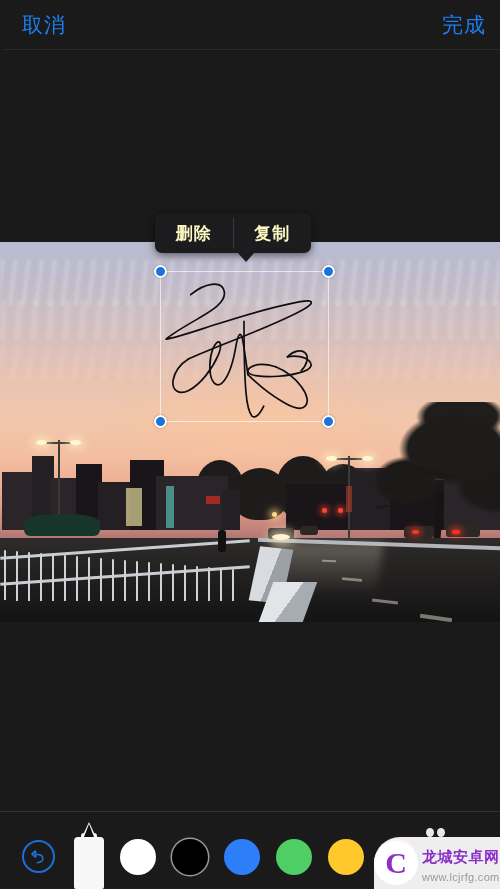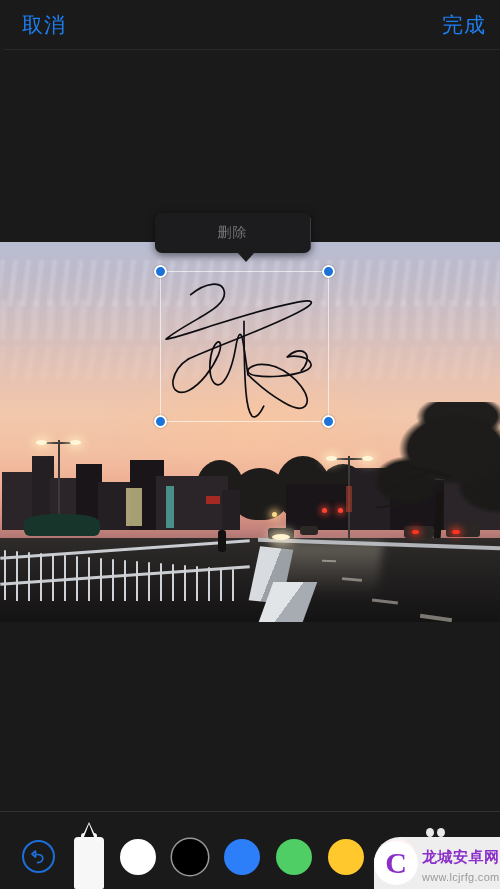--- a/index.html
+++ b/index.html
@@ -101,21 +101,21 @@
   .h-tr { right:-7px; top:-7px; }
   .h-bl { left:-7px; bottom:-7px; }
   .h-br { right:-7px; bottom:-7px; }
   .sig { position:absolute; left:0; top:0; width:100%; height:100%; }
 
   
   .ctxmenu { position:absolute; left:155px; top:162px; width:156px; height:40px;
     background:#1c1c1e; border-radius:7px; display:flex; align-items:stretch;
     box-shadow:0 2px 8px rgba(0,0,0,.55); }
   .ctx-item { flex:1; display:flex; align-items:center; justify-content:center;
-    color:#737373; font-size:14px; letter-spacing:1px; cursor:pointer; }
+    color:#fef9c3; font-size:17px; letter-spacing:1px; cursor:pointer;font-weight:bold; }
   .ctx-sep { width:1px; background:#3a3a3c; margin:5px 0; }
   .ctx-arrow { position:absolute; left:82px; top:39px; width:0; height:0;
     border-left:9px solid transparent; border-right:9px solid transparent;
     border-top:10px solid #1c1c1e; }
 
   
   .toolbar { position:absolute; left:0; bottom:0; width:500px; height:78px;
     background:#1a1a1a; border-top:1px solid #323232;
     display:flex; align-items:center; }
   .undo-btn { position:absolute; left:22px; bottom:16px; width:33px; height:33px;
@@ -290,20 +290,21 @@
       </svg>
       <div class="handle h-tl"></div>
       <div class="handle h-tr"></div>
       <div class="handle h-bl"></div>
       <div class="handle h-br"></div>
     </div>
 
     <div class="ctxmenu">
       <div class="ctx-item">删除</div>
       <div class="ctx-sep"></div>
+      <div class="ctx-item">复制</div>
       <div class="ctx-arrow"></div>
     </div>
 
   </div>
 
   <div class="toolbar">
 
     <div class="undo-btn">
       <svg width="20" height="20" viewBox="0 0 20 20">
         <path d="M6.5 6.5 L6.5 4 L3 7 L6.5 10 L6.5 7.6

